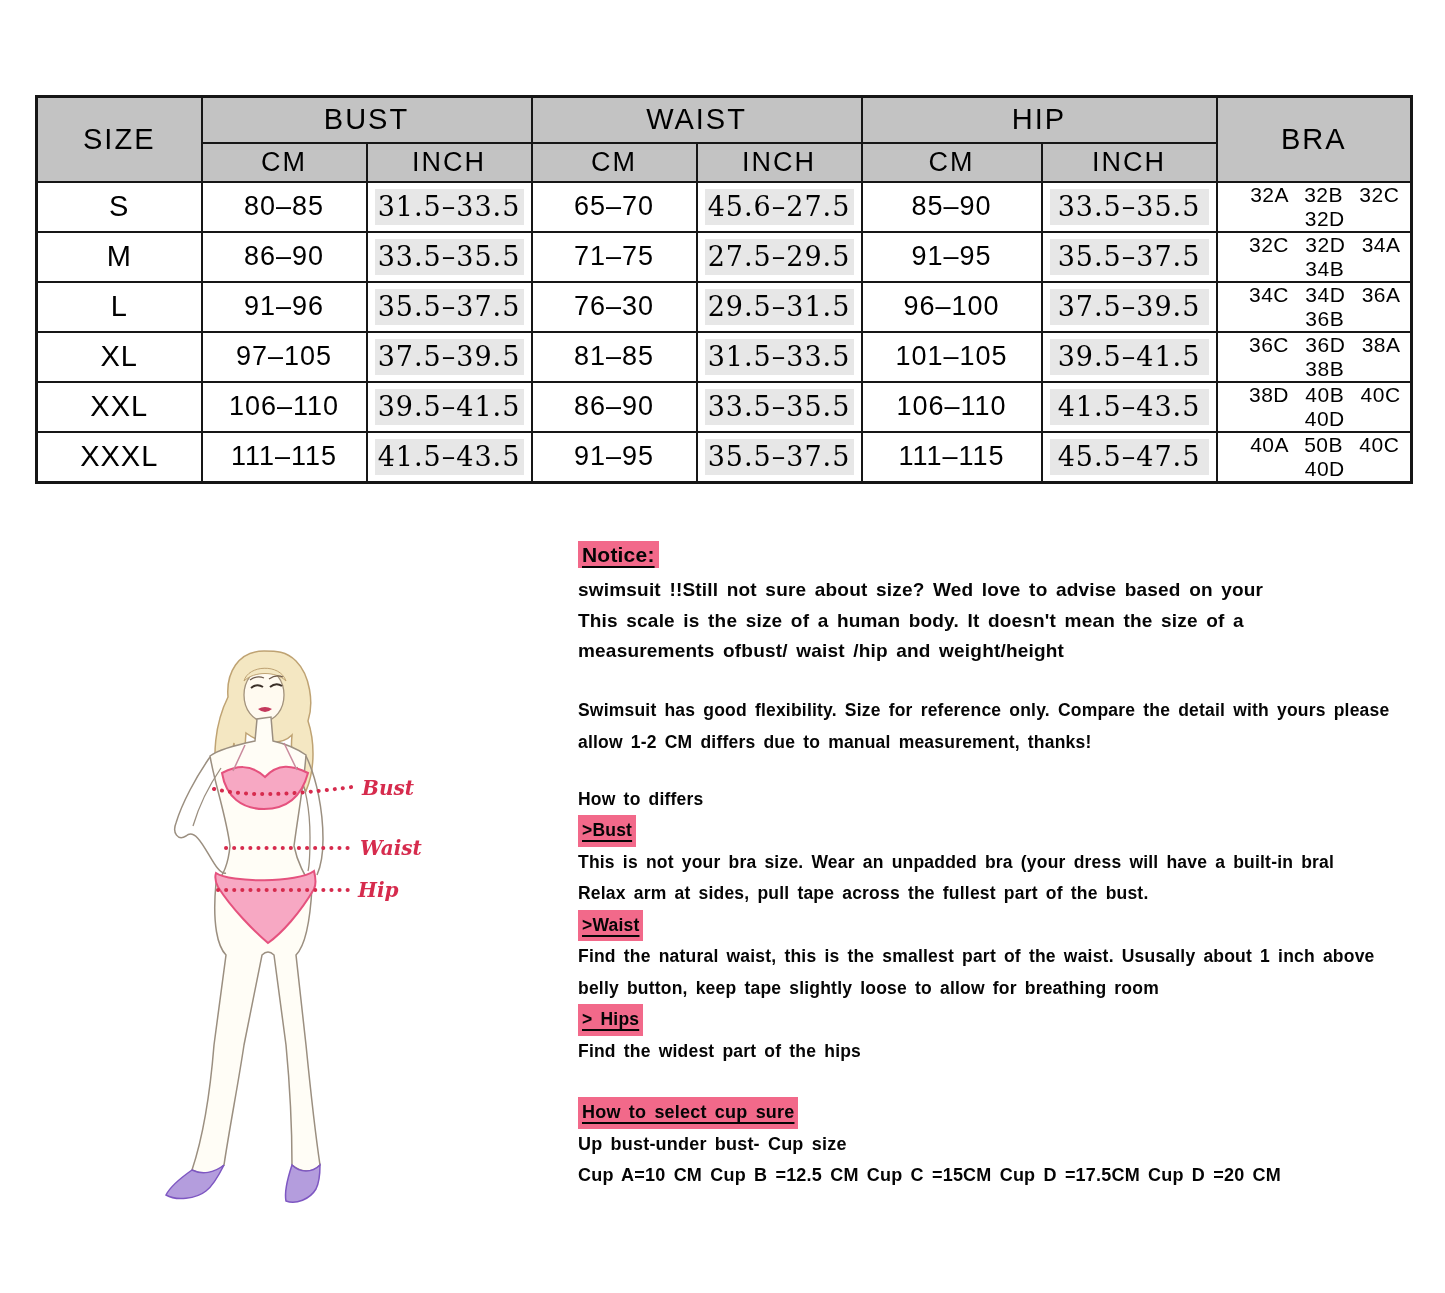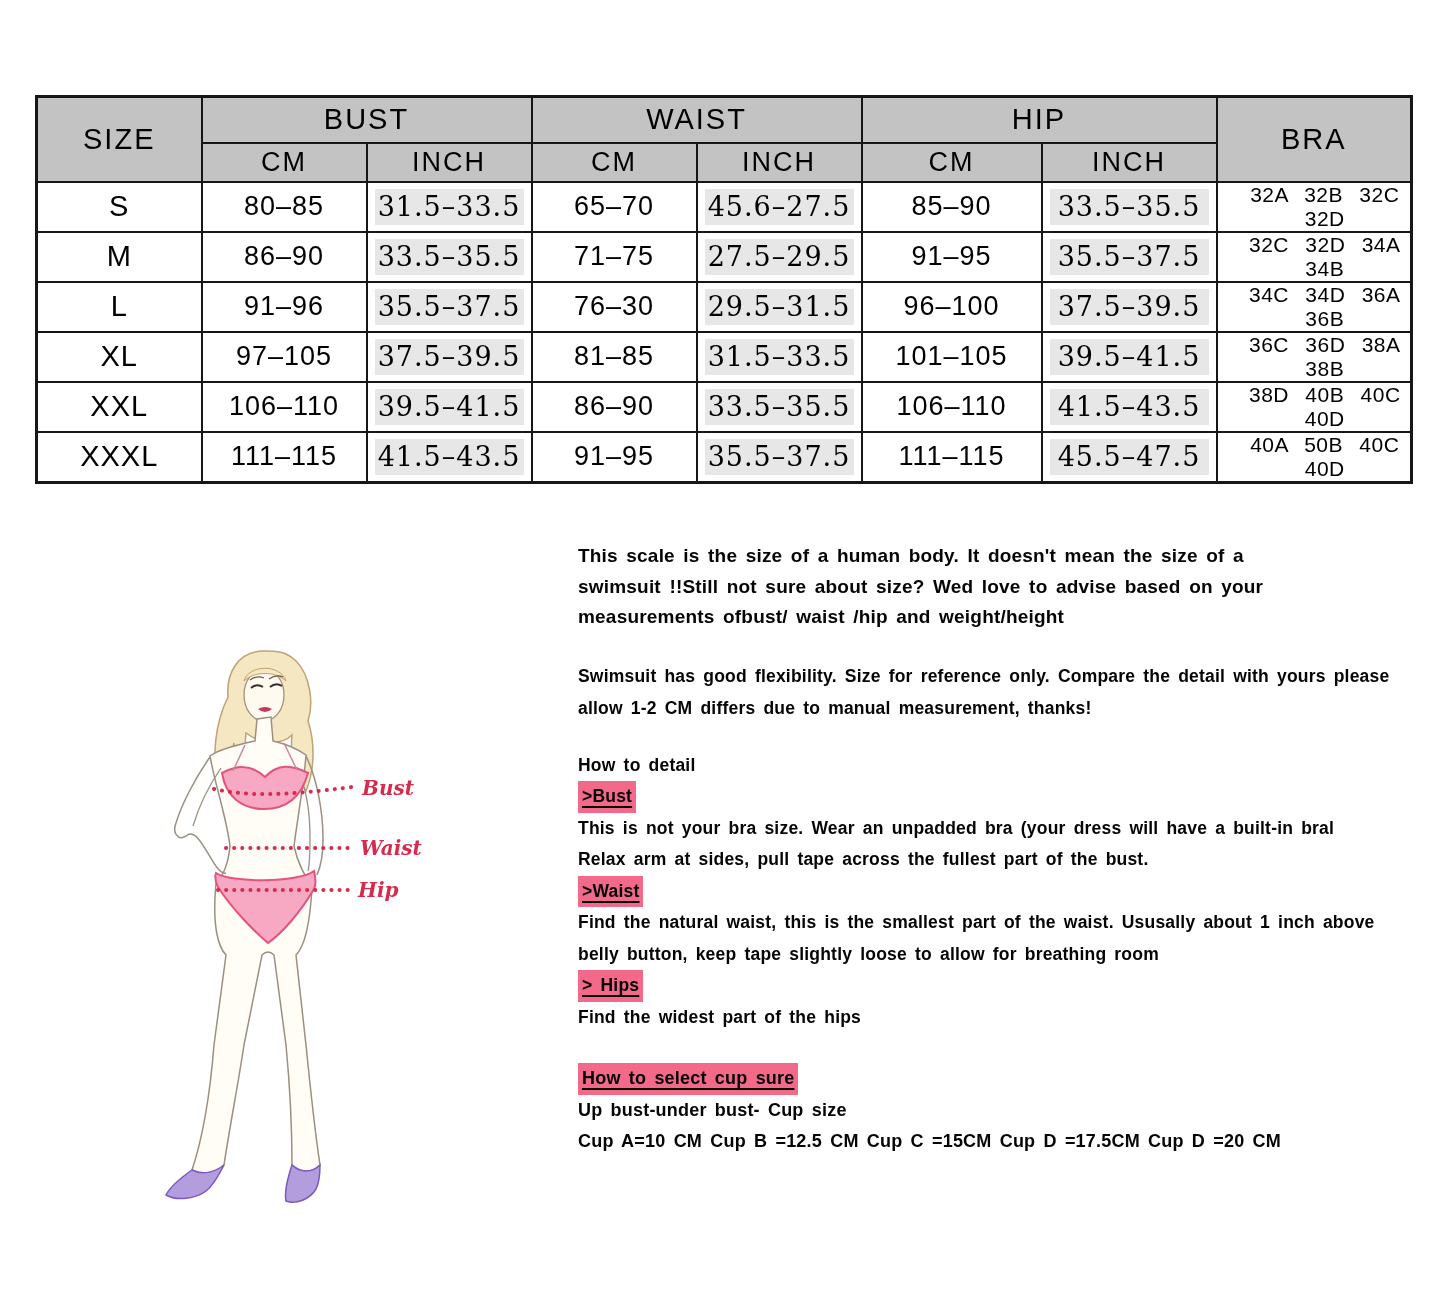--- a/index.html
+++ b/index.html
@@ -204,32 +204,35 @@
       <path d="M96,223 L221,223" stroke="#d62b4d" stroke-width="4" fill="none" stroke-dasharray="0.1 8" stroke-linecap="round"></path>
       <path d="M88,265 L219,265" stroke="#d62b4d" stroke-width="4" fill="none" stroke-dasharray="0.1 8" stroke-linecap="round"></path>
 
       <text x="232" y="170" class="script-label">Bust</text>
       <text x="230" y="230" class="script-label">Waist</text>
       <text x="228" y="272" class="script-label">Hip</text>
     </svg>
   </div>
 
   <div class="info">
+    <div class="notice-head">
+      <span class="hl">Notice:</span>
+    </div>
     <div class="notice-para">
+        <div class="tline">swimsuit !!Still not sure about size? Wed love to advise based on your</div>
         <div class="tline">This scale is the size of a human body. It doesn't mean the size of a</div>
-        <div class="tline">swimsuit !!Still not sure about size? Wed love to advise based on your</div>
         <div class="tline">measurements ofbust/ waist /hip and weight/height</div>
       </div>
     <div class="flex-para">
         <div class="tline">Swimsuit has good flexibility. Size for reference only. Compare the detail with yours please</div>
         <div class="tline">allow 1-2 CM differs due to manual measurement, thanks!</div>
       </div>
 
     <div class="measure-block">
-      <div>How to detail</div>
+      <div>How to differs</div>
       <div>
         <span class="hl">&gt;Bust</span>
       </div>
       <div>
           <div class="tline">This is not your bra size. Wear an unpadded bra (your dress will have a built-in bral</div>
           <div class="tline">Relax arm at sides, pull tape across the fullest part of the bust.</div>
         </div>
       <div>
         <span class="hl">&gt;Waist</span>
       </div>

